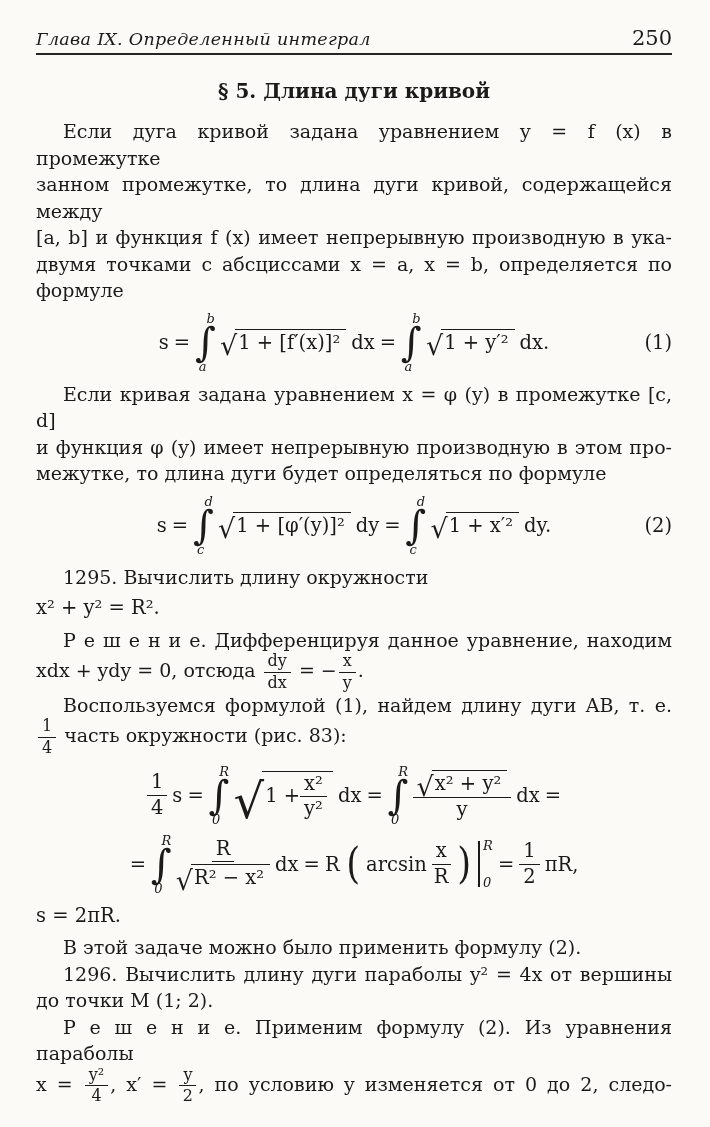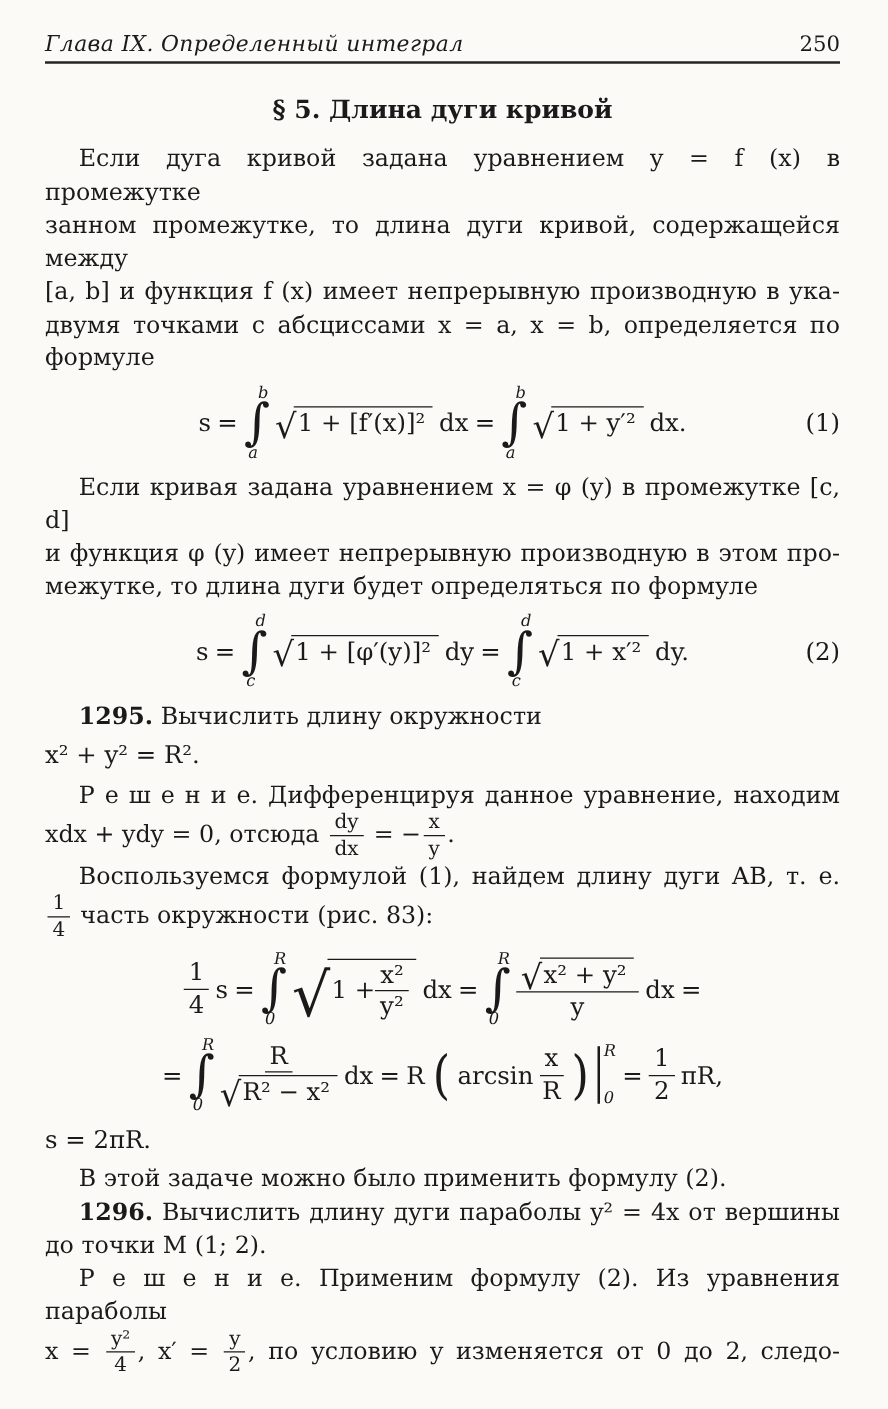--- a/index.html
+++ b/index.html
@@ -11,30 +11,30 @@
     font-family: "DejaVu Serif", serif;
     overflow: hidden;
   }
   .page { padding: 26px 38px 0 36px; }
 
   .hdr {
     display: flex; justify-content: space-between; align-items: baseline;
     border-bottom: 2.5px solid #242424; padding-bottom: 3px;
   }
   .hdr .ch { font-style: italic; font-size: 17.5px; letter-spacing: 0.3px; }
-  .hdr .pn { font-size: 17px; }
+  .hdr .pn { font-size: 21px; }
 
   .sect { text-align: center; font-weight: bold; font-size: 20px; margin: 24px 0 15px; }
 
   .tx { font-size: 19px; line-height: 26.5px; }
   .jst { text-align: justify; text-align-last: justify; }
   .ind { text-indent: 27px; }
   .mi { }
   .rm { font-style: normal; }
-  .bnum { font-weight: bold; }
+  .bnum { font-weight: normal; }
   .ctr { text-align: left; font-size: 19.5px; margin: 5px 0; }
 
   .eq {
     display: flex; justify-content: center; align-items: center;
     position: relative; font-size: 19.5px; margin: 8px 0; column-gap: 5px;
   }
   .tag { position: absolute; right: 0; font-style: normal; }
 
   .intg { display: inline-flex; flex-direction: column; align-items: center; line-height: 1; margin-right: -1px; }
   .intg .il { font-size: 13px; font-style: italic; line-height: 1; }

